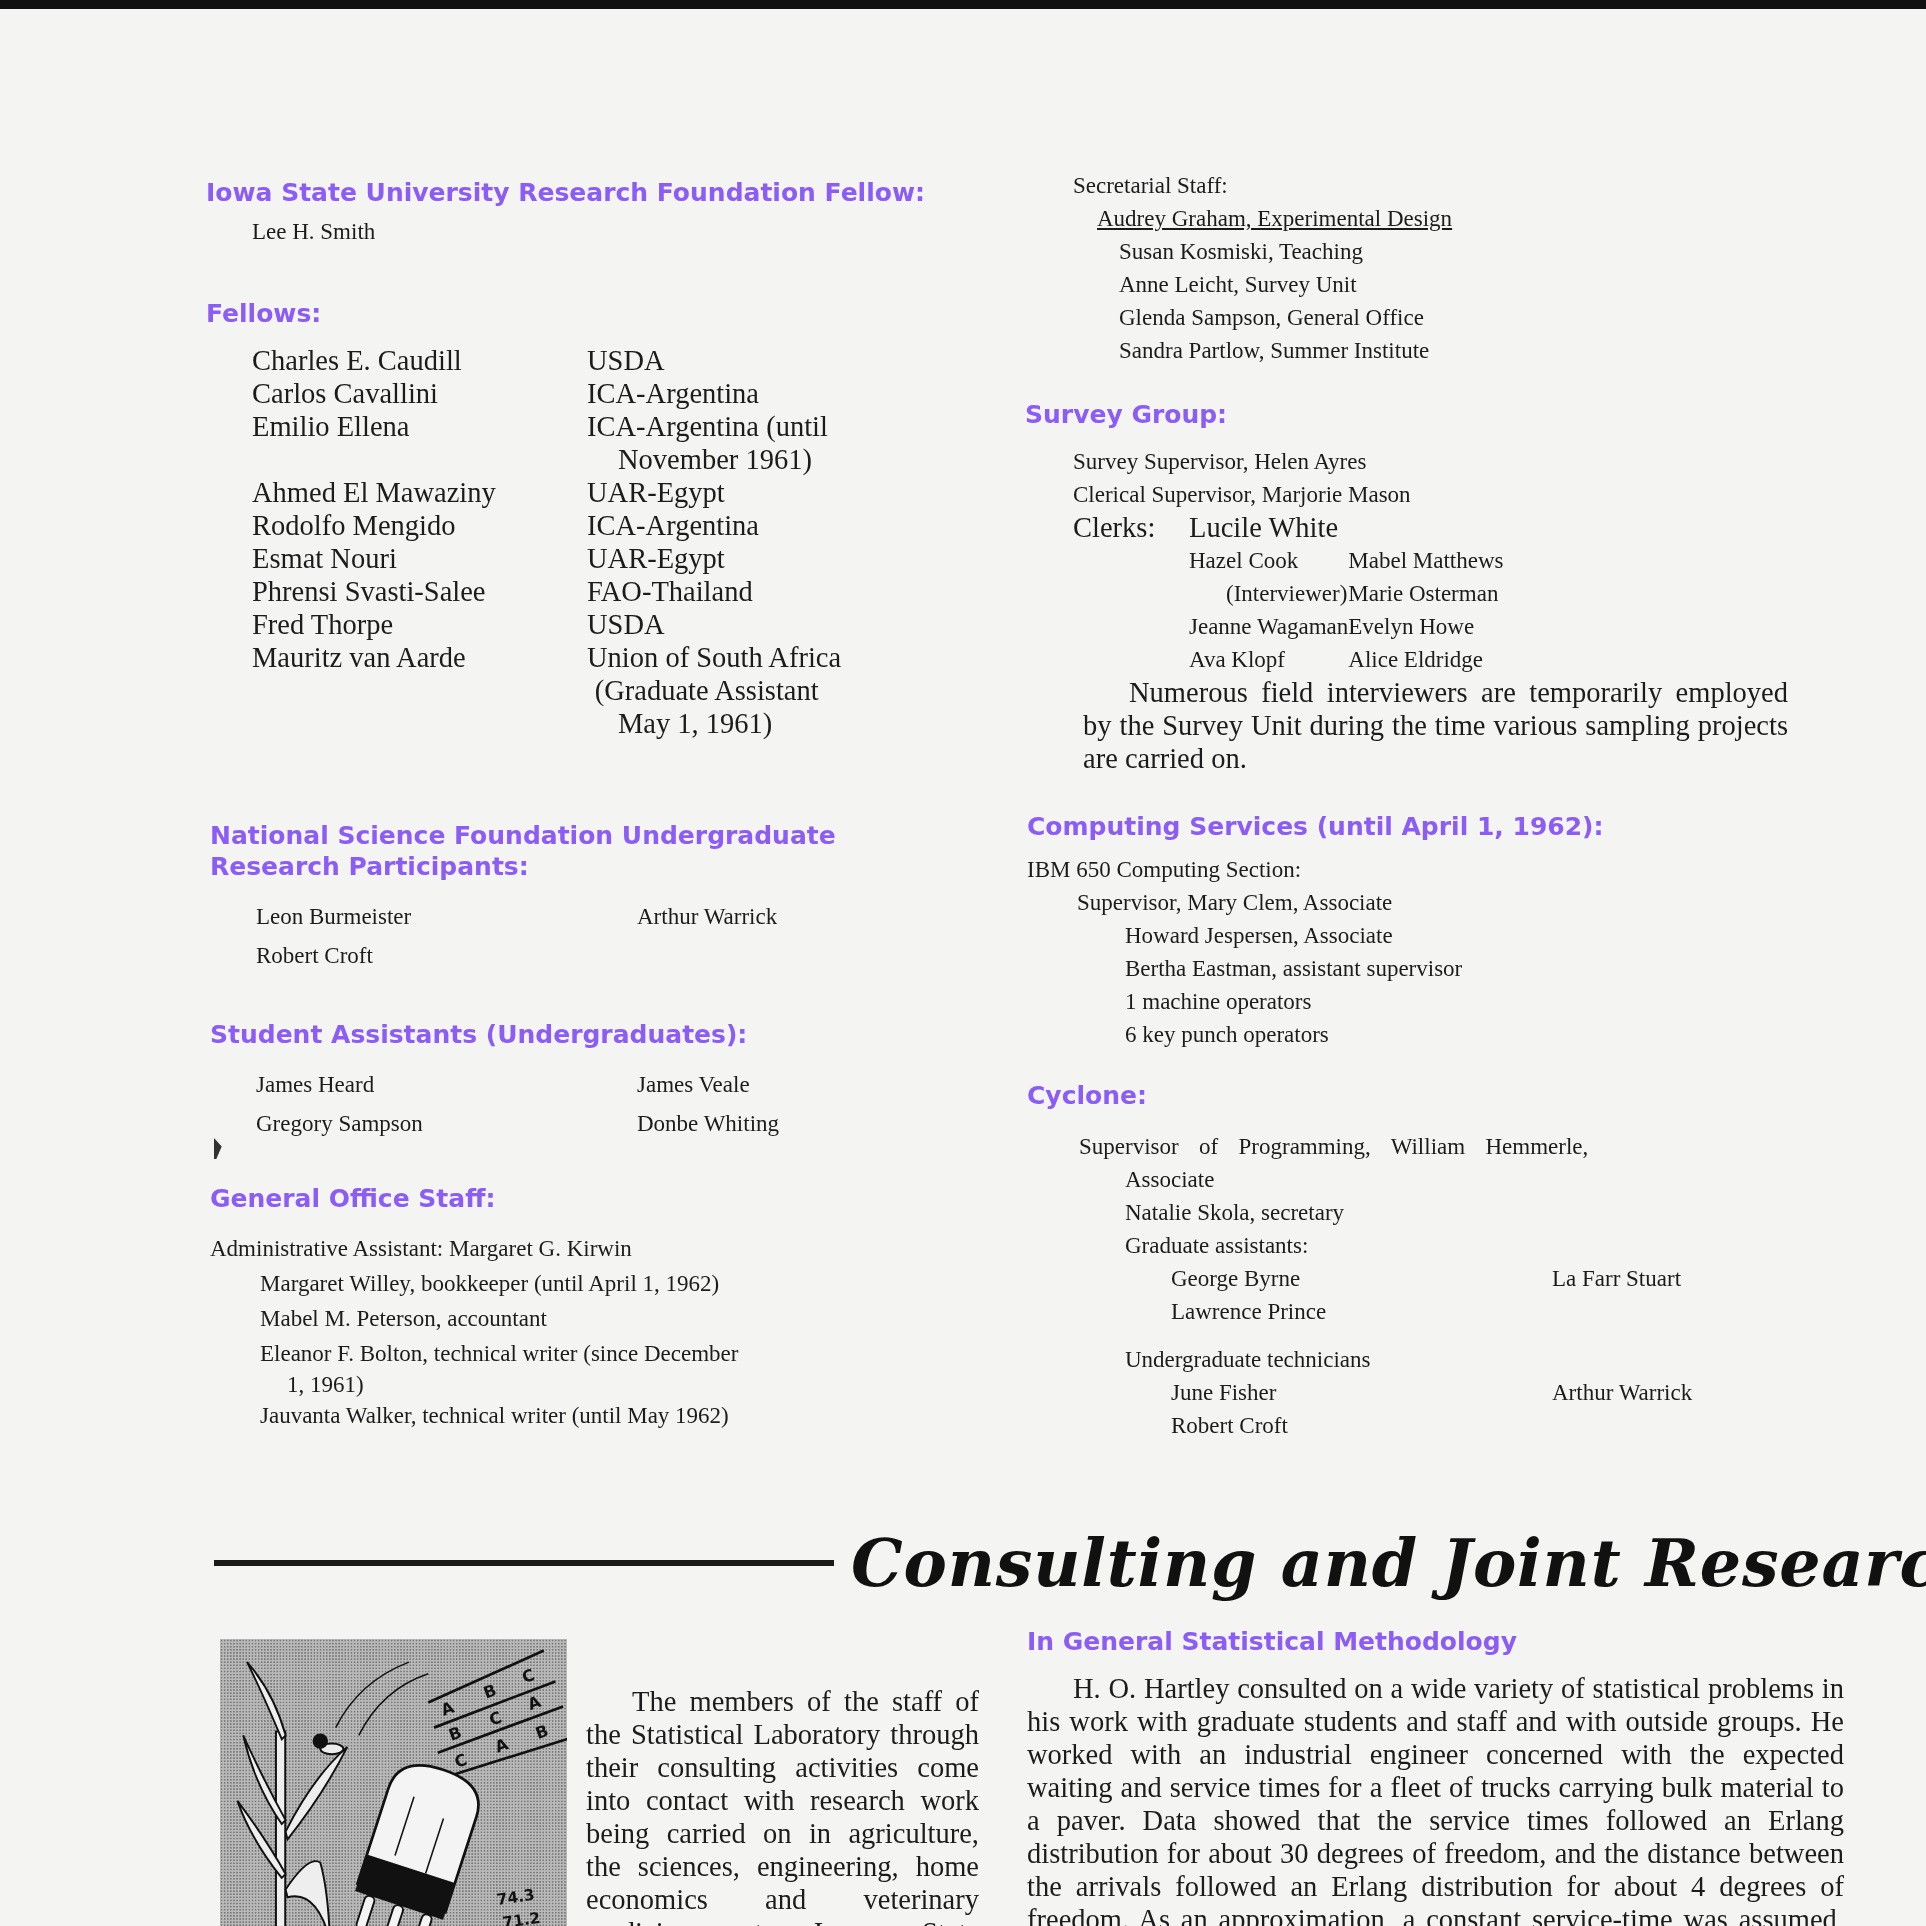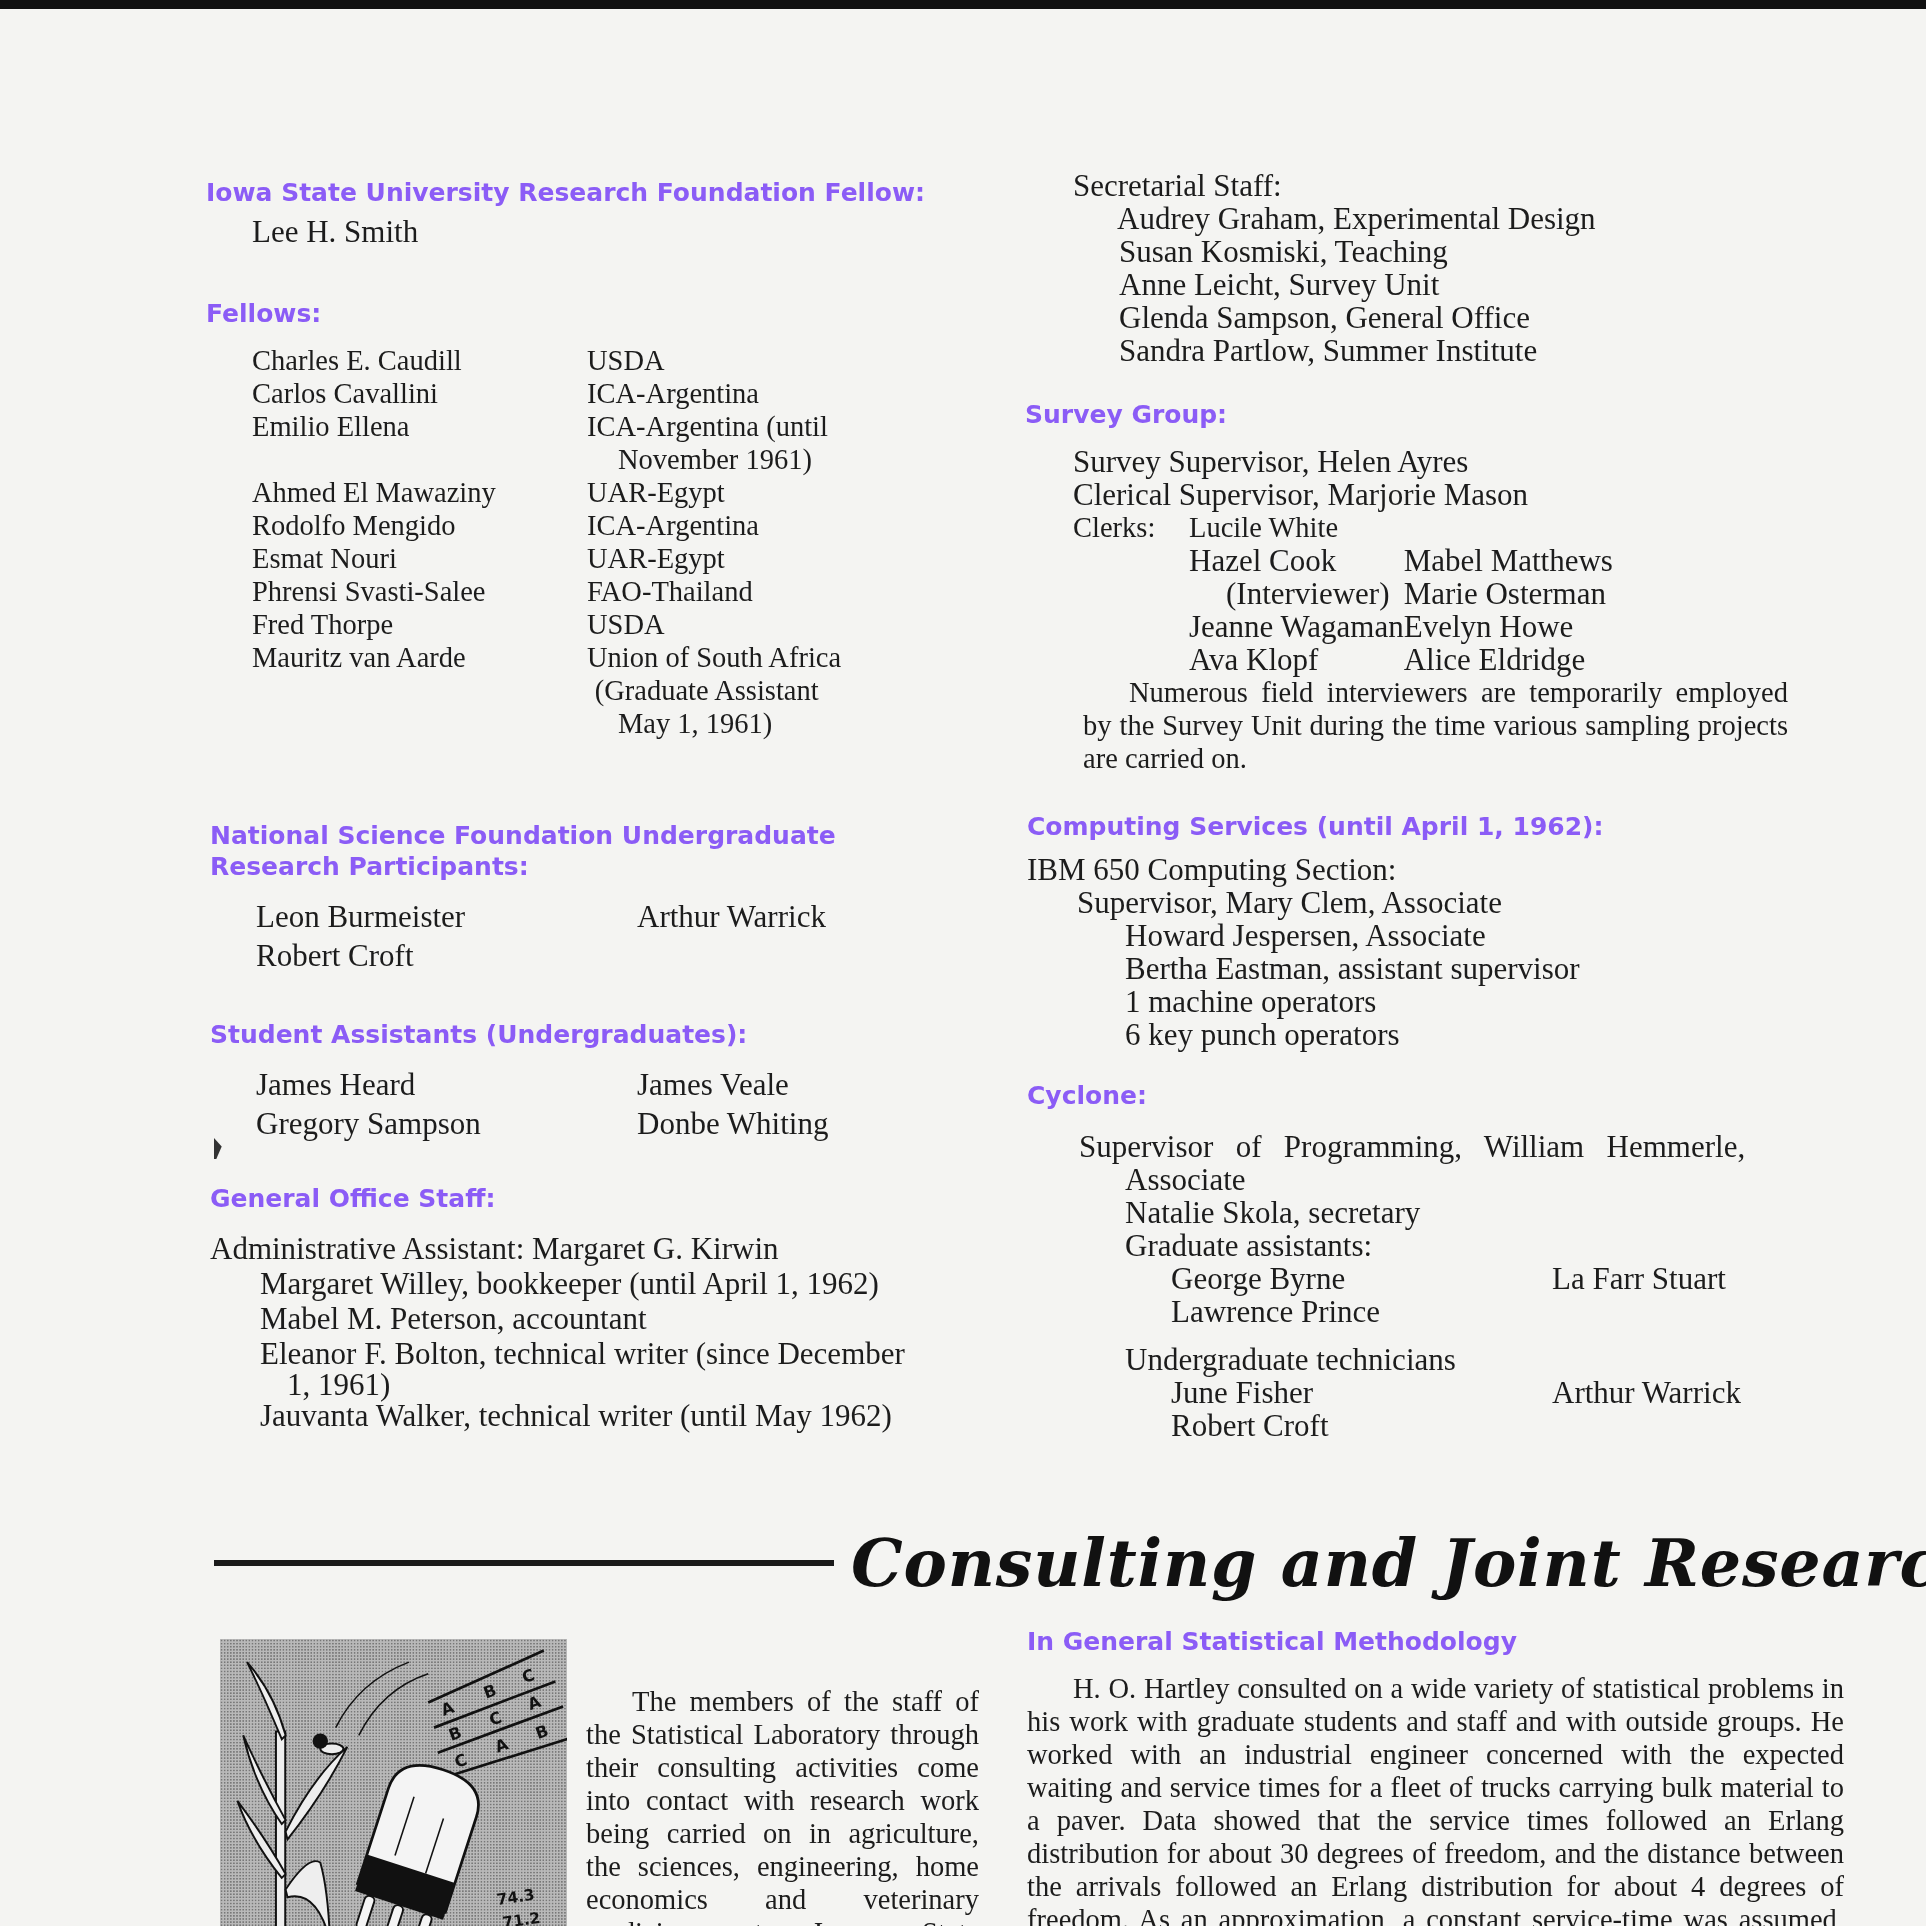--- a/index.html
+++ b/index.html
@@ -15,21 +15,21 @@
   .sec { position: absolute; }
   .head {
     font-family: "DejaVu Sans", "Liberation Sans", sans-serif;
     font-weight: bold;
     font-size: 25px;
     letter-spacing: 0px;
     line-height: 1.15;
     color: #8b5cf6;
     margin: 0;
   }
-  .line { font-size: 31px; line-height: 33px; white-space: nowrap; }
+  .line { font-size: 23px; line-height: 33px; white-space: nowrap; }
   .row { display: flex; font-size: 28.5px; line-height: 33px; white-space: nowrap; }
   .c1 { width: 335px; }
   .para { font-size: 28.5px; line-height: 33px; text-align: justify; margin: 0; }
   .title {
     position: absolute; left: 851px; top: 1525px;
     font-family: "DejaVu Serif", "Liberation Serif", serif;
     font-style: italic; font-weight: bold;
     font-size: 65px; letter-spacing: 0.8px;
     white-space: nowrap; color: #111;
   }
@@ -141,21 +141,21 @@
   <div class="line" style="margin-top:17.3px; line-height:35px;">Administrative Assistant: Margaret G. Kirwin</div>
   <div class="line" style="margin-left:50px; line-height:35px;">Margaret Willey, bookkeeper (until April 1, 1962)</div>
   <div class="line" style="margin-left:50px; line-height:35px;">Mabel M. Peterson, accountant</div>
   <div class="line" style="margin-left:50px; line-height:35px;">Eleanor F. Bolton, technical writer (since December</div>
   <div class="line" style="margin-left:77px; line-height:27px;">1, 1961)</div>
   <div class="line" style="margin-left:50px; line-height:35px;">Jauvanta Walker, technical writer (until May 1962)</div>
 </div>
 
 <div class="sec" style="left:1073px; top:169px; width:770px;">
   <div class="line">Secretarial Staff:</div>
-  <div class="line" style="margin-left:44px;">Audrey Graham, Experimental Design</div>
+  <div class="line" style="margin-left:24px;text-decoration:underline;">Audrey Graham, Experimental Design</div>
   <div class="line" style="margin-left:46px;">Susan Kosmiski, Teaching</div>
   <div class="line" style="margin-left:46px;">Anne Leicht, Survey Unit</div>
   <div class="line" style="margin-left:46px;">Glenda Sampson, General Office</div>
   <div class="line" style="margin-left:46px;">Sandra Partlow, Summer Institute</div>
 </div>
 
 <div class="sec" style="left:1025px; top:401px; width:828px;">
   <h3 class="head">Survey Group:</h3>
   <div style="margin-left:48px; margin-top:15.4px;">
     <div class="line">Survey Supervisor, Helen Ayres</div>

